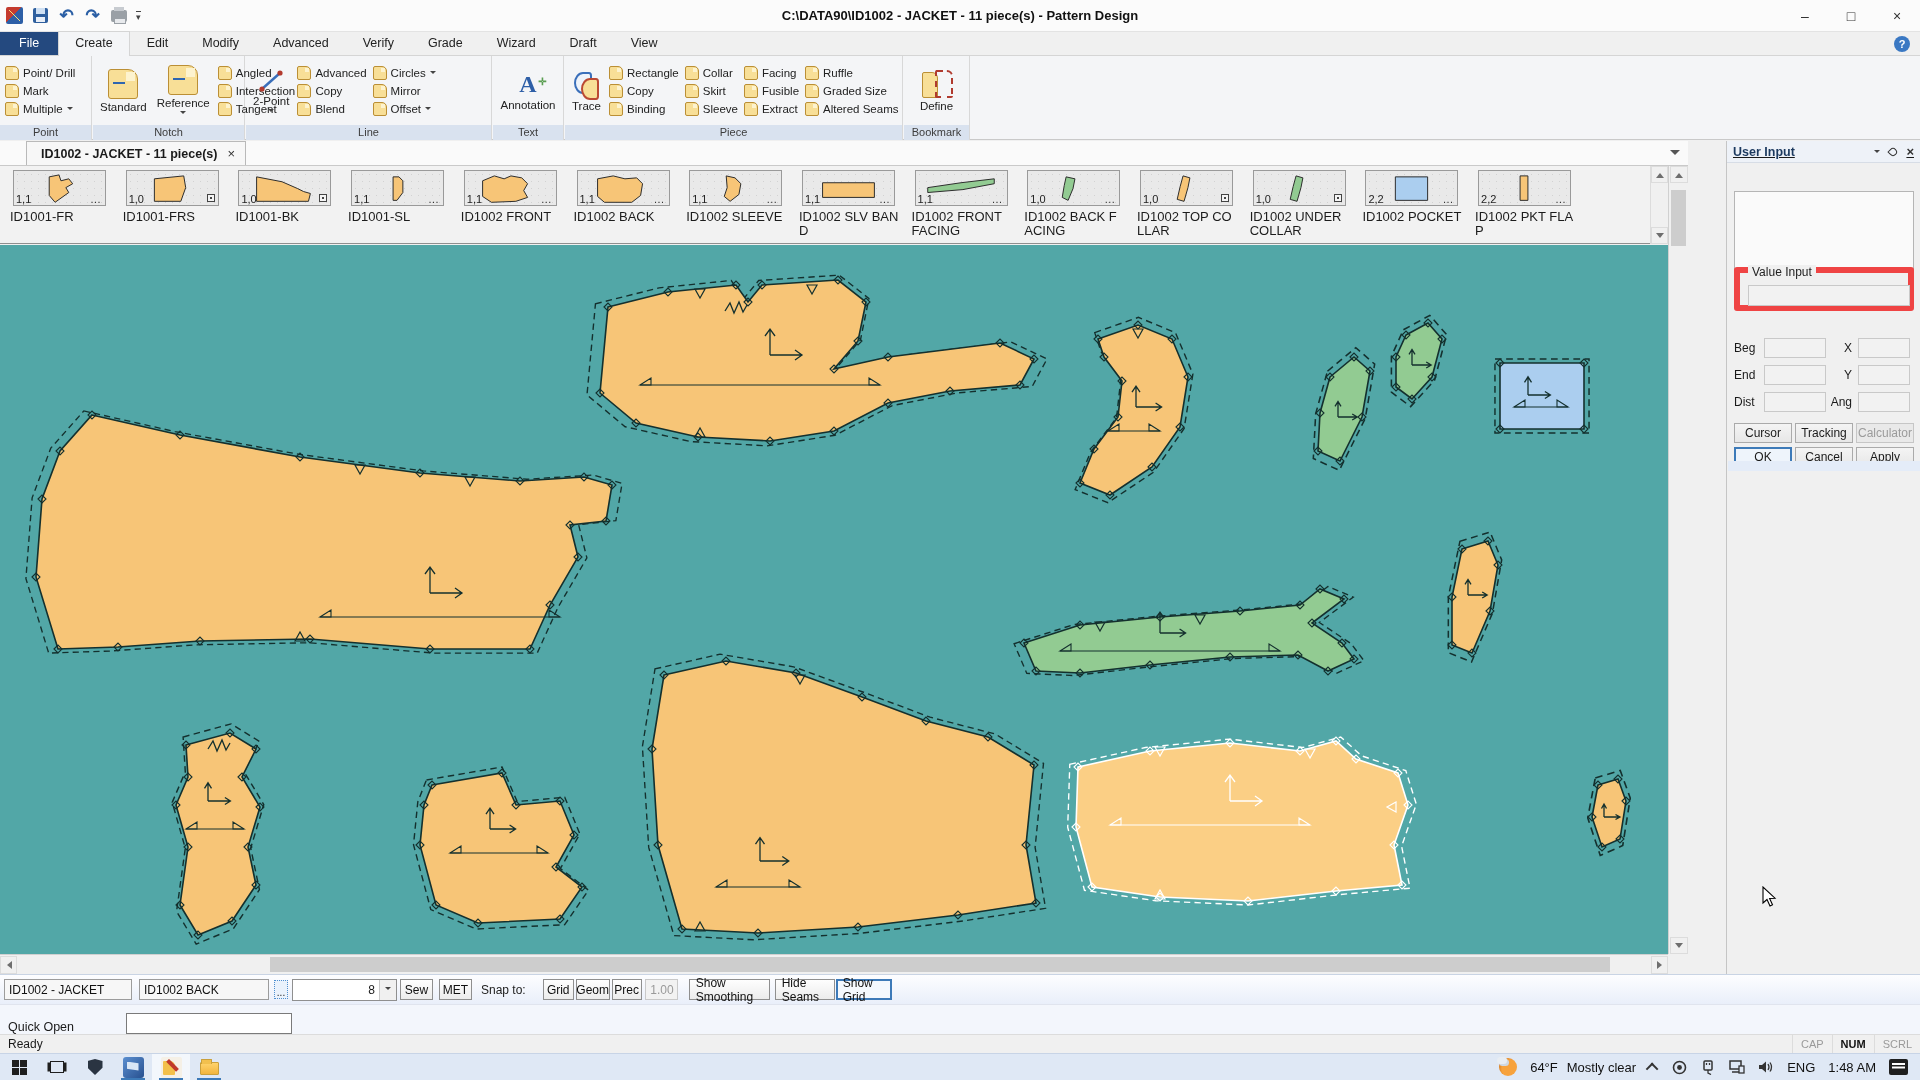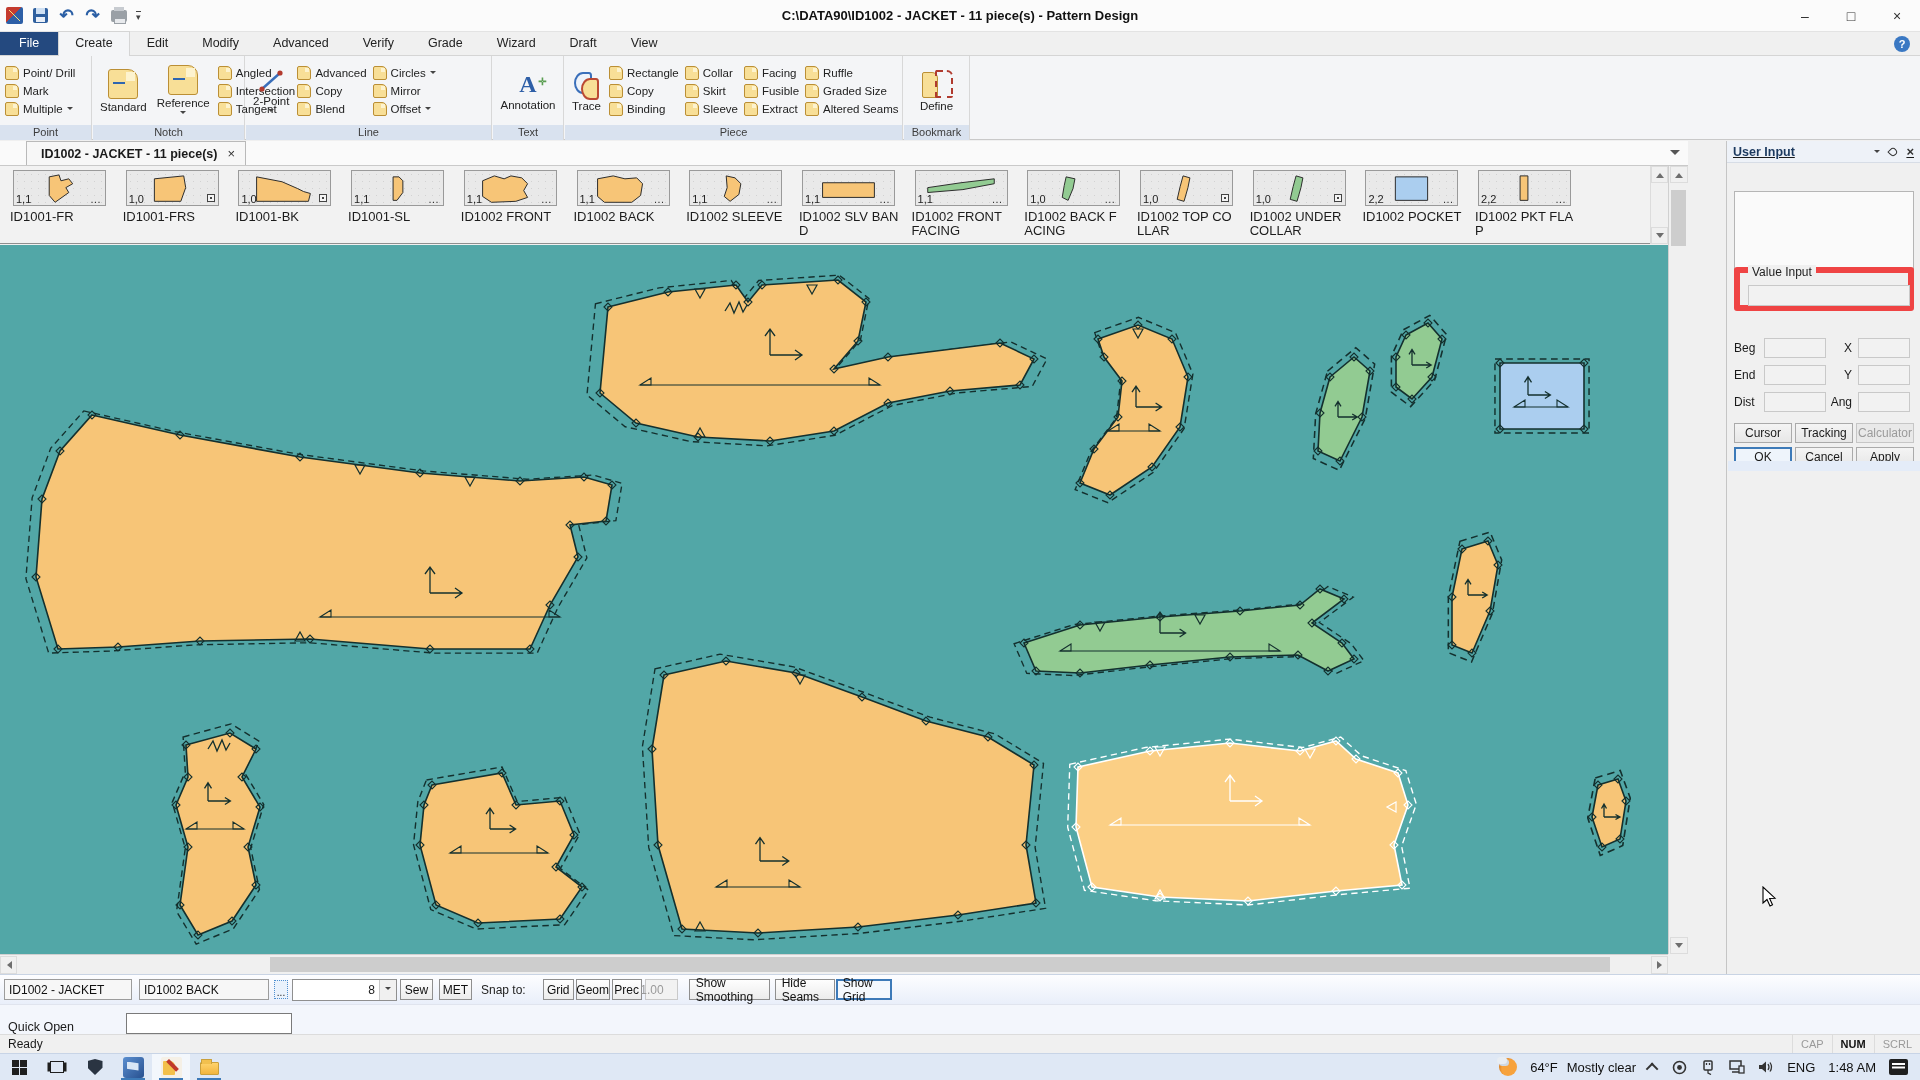--- a/index.html
+++ b/index.html
@@ -124,21 +124,21 @@
     border-top:1px solid #c9d4e4; display:flex; align-items:center; }
   .bb-field { height:21px; background:#f7f7f7; border:1px solid #9c9c9c; font-size:12px; display:flex; align-items:center; padding:0 4px; color:#111;}
   .bb-btn { height:21px; background:linear-gradient(#fefefe,#ececec); border:1px solid #8f8f8f; font-size:12px;
     display:flex; align-items:center; justify-content:center; padding:0 6px; color:#111;}
   .bb-btn.active { border:1px solid #3d7ab8; box-shadow:inset 0 0 0 1px #3d7ab8; background:#f4f8fd; }
   .bb-more { width:14px; height:19px; border:1px dotted #4f8fd0; background:#eaf2fc; font-size:10px; display:flex; align-items:flex-end; justify-content:center; }
   .bb-combo { width:105px; height:22px; border:1px solid #8f8f8f; background:#fff; display:flex; align-items:center;}
   .bb-combo .val { flex:1; text-align:right; padding-right:4px; font-size:12px;}
   .bb-combo .dd { width:17px; height:100%; background:#f0f0f0; border-left:1px solid #c9c9c9; display:flex; align-items:center; justify-content:center;}
   .bb-label { font-size:12px; color:#222; }
-  .bb-ro { height:21px; width:33px; background:#f2f2f2; border:1px solid #c9c9c9; color:#9a9a9a; font-size:12px; display:flex; align-items:center; justify-content:flex-end; padding-right:13px;}
+  .bb-ro { height:21px; width:33px; background:#f2f2f2; border:1px solid #c9c9c9; color:#9a9a9a; font-size:12px; display:flex; align-items:center; justify-content:flex-end; padding-right:3px;}
 
   
   #quickopen { position:absolute; left:0; top:1004px; width:1920px; height:30px; background:#f3f6fc; border-top:1px solid #e0e4ee; display:flex; align-items:flex-end;}
   #qo-label { margin-left:8px; font-size:12.5px; }
   #qo-input { margin-left:52px; width:166px; height:21px; background:#fff; border:1px solid #7a7a7a; }
   #statusbar { position:absolute; left:0; top:1034px; width:1920px; height:19px; background:#f0f0f0; border-top:1px solid #dcdcdc;
     display:flex; align-items:center; font-size:12px; }
   #status-ready { margin-left:8px; }
   #status-locks { margin-left:auto; display:flex; height:100%; align-items:center; font-size:11px;}
   #status-locks span { padding:0 8px; border-left:1px solid #dcdcdc; height:100%; display:flex; align-items:center;}

